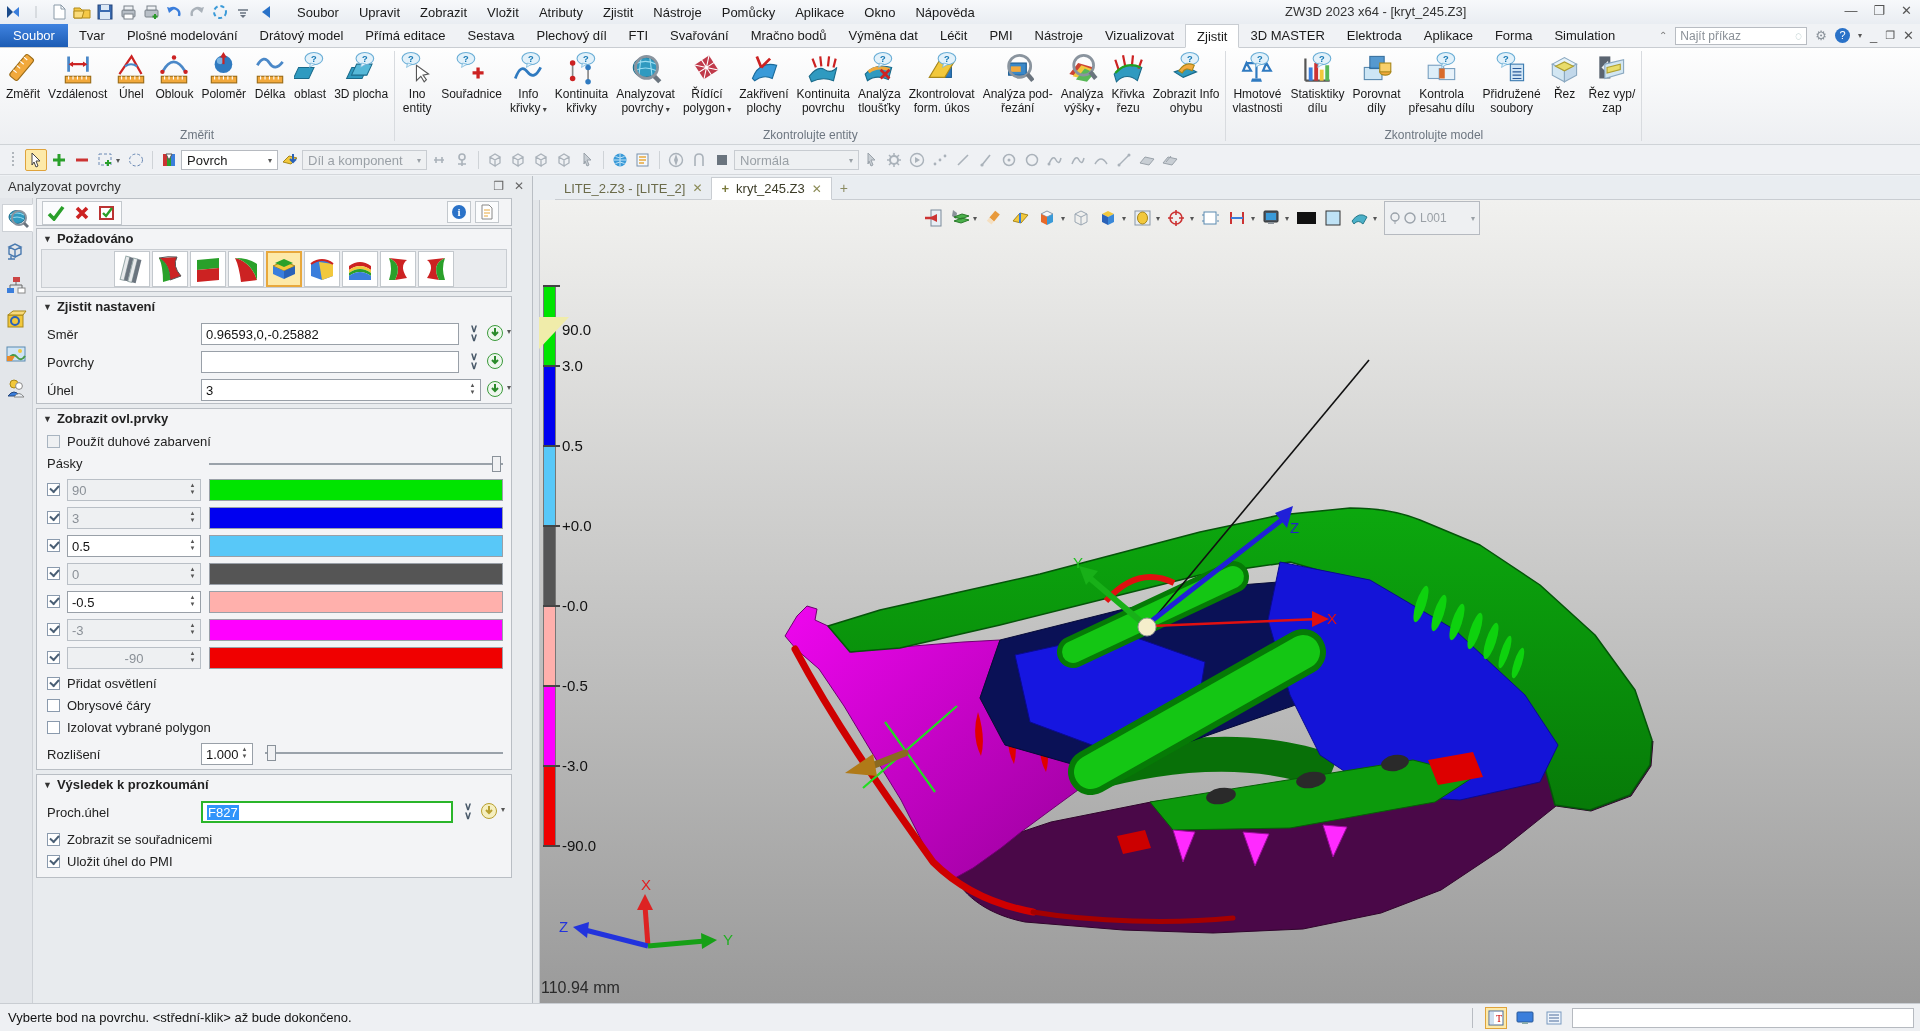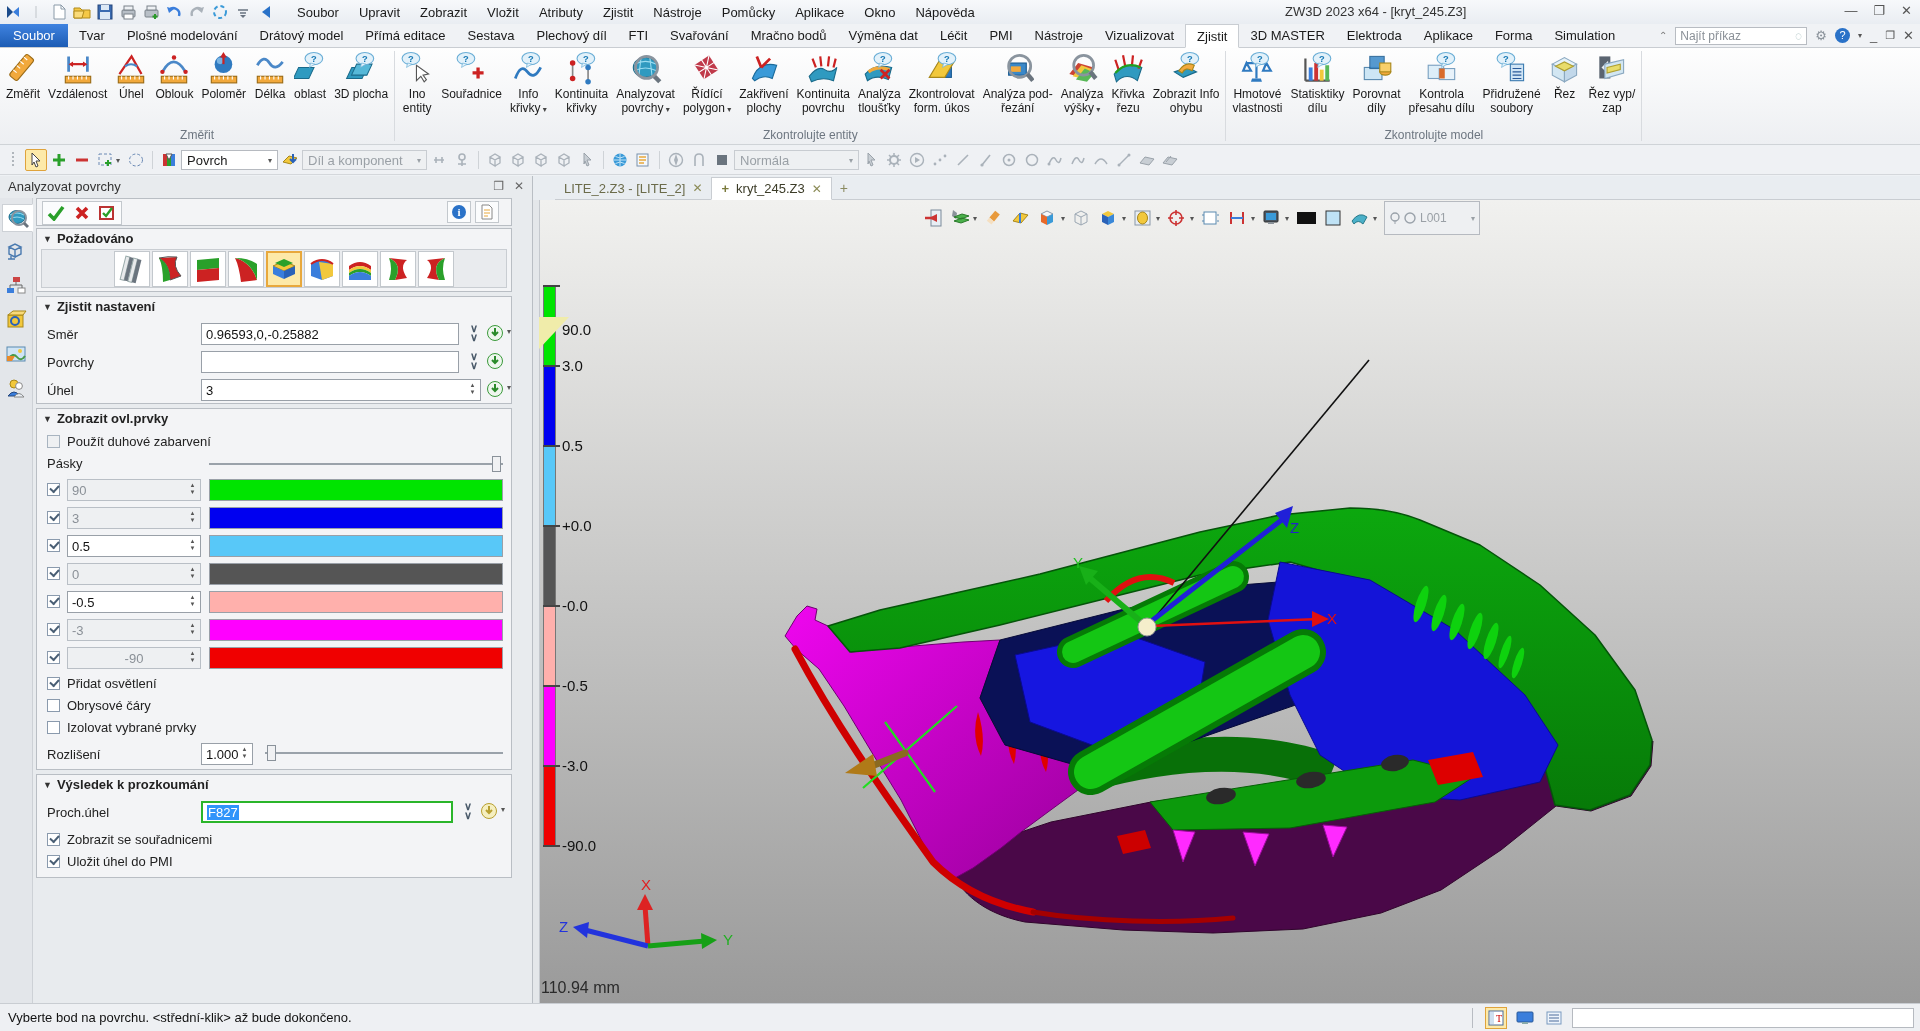--- a/index.html
+++ b/index.html
@@ -1028,21 +1028,21 @@
               <span>-90</span>
               <div class="spin">▲<br>▼</div>
             </div>
             <div class="bandcolor" style="background: rgb(240, 0, 0);"></div>
           </div>
           <div class="cb on" style="left: 10px; top: 268px;"></div>
           <div class="cblabel" style="left: 30px; top: 267px;">Přidat osvětlení</div>
           <div class="cb" style="left: 10px; top: 290px;"></div>
           <div class="cblabel" style="left: 30px; top: 289px;">Obrysové čáry</div>
           <div class="cb" style="left: 10px; top: 312px;"></div>
-          <div class="cblabel" style="left: 30px; top: 311px;">Izolovat vybrané prvky</div>
+          <div class="cblabel" style="left: 30px; top: 311px;">Izolovat vybrané polygon</div>
           <div class="flabel" style="left: 10px; top: 338px;">Rozlišení</div>
           <div class="fld" style="left: 164px; top: 334px; width: 52px; align-items: center;">
             <span>1.000</span>
             <div class="spin">▲<br>▼</div>
           </div>
           <div style="position: absolute; left: 228px; top: 336px; width: 238px; height: 16px;">
             <div style="position:absolute;left:0;right:0;top:7px;height:2px;background:#9aa2aa"></div>
             <div style="position:absolute;left:2px;top:0;width:9px;height:16px;background:#f0f1f3;border:1px solid #8a929a"></div>
           </div>
         </div>

